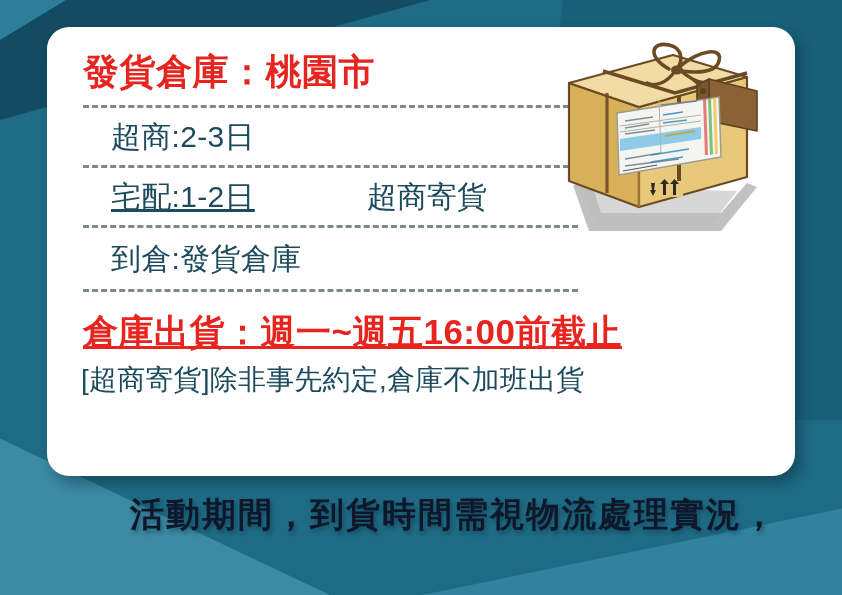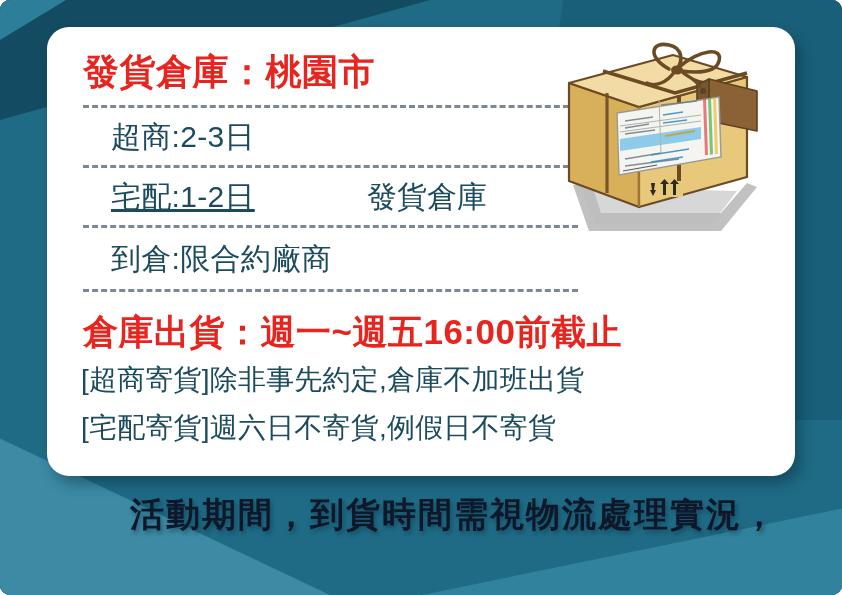--- a/index.html
+++ b/index.html
@@ -13,21 +13,20 @@
     overflow: hidden;
     font-family: "Liberation Sans", "DejaVu Sans", sans-serif;
   }
 
   #stage {
     position: relative;
     width: 842px;
     height: 595px;
     background: #2b7e99;
     overflow: hidden;
-    border-radius: 10px;
   }
 
   
   .bg-base {
     position: absolute;
     inset: 0;
     background: #24728c;
   }
   
   .bg-band-main {
@@ -113,20 +112,21 @@
     left: 36px;
     top: 22px;
     font-size: 36px;
     line-height: 46px;
   }
   #headline-dispatch {
     left: 36px;
     top: 282px;
     font-size: 35px;
     line-height: 46px;
+    text-decoration: underline;
   }
 
   .row-line {
     position: absolute;
     left: 36px;
     width: 495px;
     height: 0;
     border-top: 3px dashed #7b8793;
   }
   #dash-1 { top: 78px; }
@@ -214,32 +214,31 @@
 
     <div class="headline" id="headline-warehouse">發貨倉庫：桃園市</div>
 
     <div class="row-line" id="dash-1"></div>
 
     <div class="row-text" id="row-cvs">超商:2-3日</div>
 
     <div class="row-line" id="dash-2"></div>
 
     <div class="row-text" id="row-home">宅配:1-2日</div>
-    <div class="row-note" id="note-holiday">發貨倉庫</div>
+    <div class="row-note" id="note-holiday">超商寄貨</div>
 
     <div class="row-line" id="dash-3"></div>
 
-    <div class="row-text" id="row-wh">到倉:限合約廠商</div>
+    <div class="row-text" id="row-wh">到倉:發貨倉庫</div>
 
     <div class="row-line" id="dash-4"></div>
 
     <div class="headline" id="headline-dispatch">倉庫出貨：週一~週五16:00前截止</div>
 
     <div class="fineprint" id="fine-1">[超商寄貨]除非事先約定,倉庫不加班出貨</div>
-    <div class="fineprint" id="fine-2">[宅配寄貨]週六日不寄貨,例假日不寄貨</div>
 
     <svg id="package" viewBox="0 0 230 215">
 
       <path d="M22 150 L38 196 L170 196 L206 152 L196 148 L170 178 L50 178 L40 147 Z" fill="#b6b6b6" opacity="0.85"></path>
       <path d="M30 152 L44 190 L160 190 L186 156 Z" fill="#bdbdbd" opacity="0.6"></path>
 
       <path d="M18 48 L18 146 L88 172 L88 72 Z" fill="#d9b05a" stroke="#6b4b24" stroke-width="2.2" stroke-linejoin="round"></path>
 
       <path d="M88 72 L88 172 L196 142 L196 42 Z" fill="#e8c87a" stroke="#6b4b24" stroke-width="2.2" stroke-linejoin="round"></path>
 

